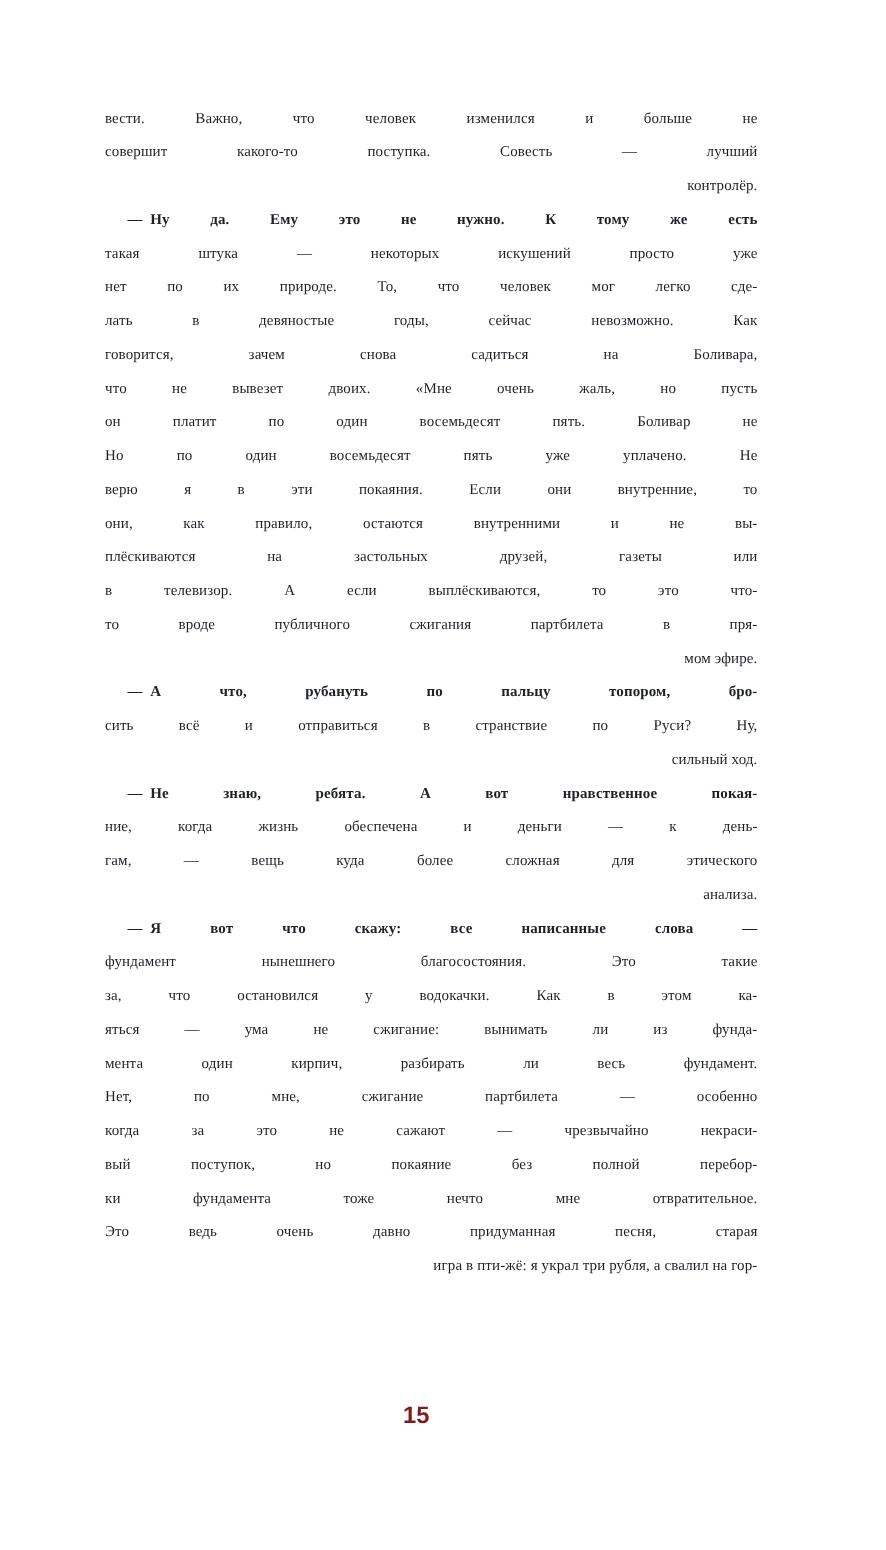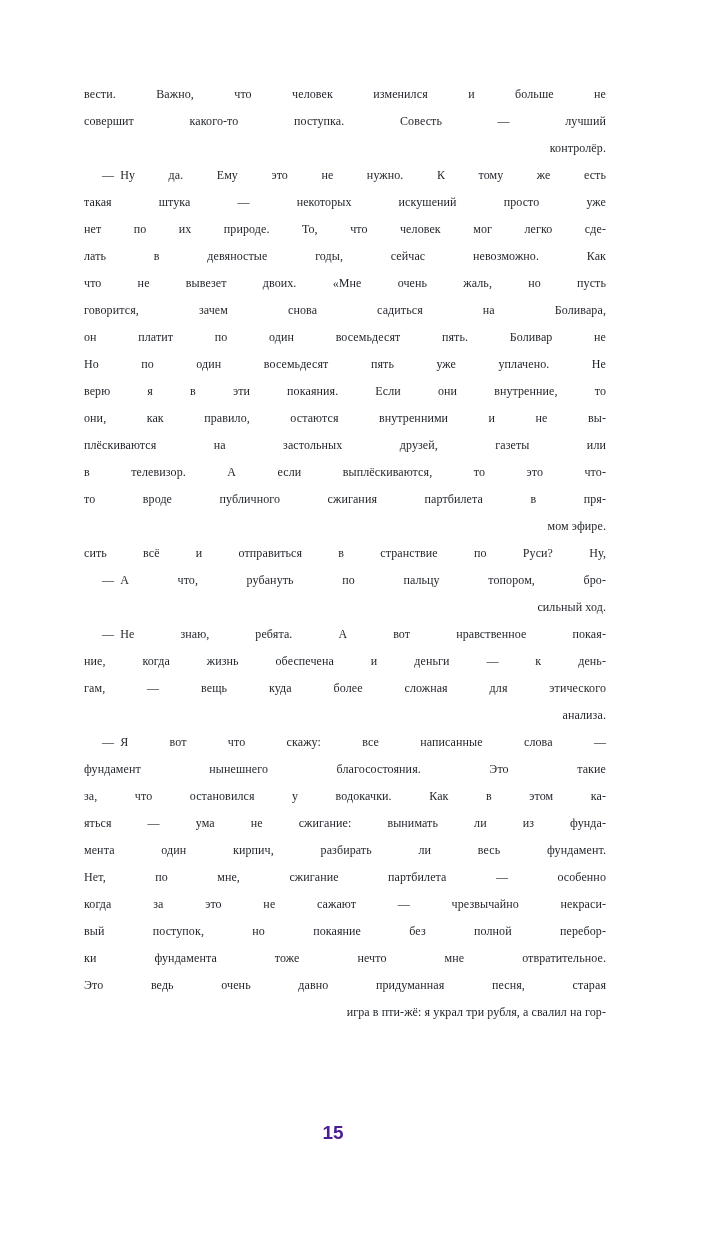--- a/index.html
+++ b/index.html
@@ -42,62 +42,63 @@
     }
     .line.just::after {
       content: "";
       display: inline-block;
       width: 100%;
       height: 0;
       vertical-align: top;
     }
     .line.indent {
       text-indent: 18px;
+      font-weight: bold;
     }
     .folio {
       position: absolute;
       left: 84px;
       top: 1122px;
       width: 498px;
       text-align: center;
       font-family: "Liberation Sans", sans-serif;
       font-size: 19px;
       font-weight: 700;
-      color: #4c1d95;
+      color: #7f1d1d;
     }
   </style>
 </head>
 <body style="background: rgb(255, 255, 255);">
 
 <div class="book-page">
   <div class="text-column" style="color: rgb(30, 34, 40);">
       <div class="para">
         <div class="line just">вести. Важно, что человек изменился и больше не</div>
         <div class="line just">совершит какого-то поступка. Совесть — лучший</div>
         <div class="line">контролёр.</div>
       </div>
       <div class="para">
         <div class="line just indent">— Ну да. Ему это не нужно. К тому же есть</div>
         <div class="line just">такая штука — некоторых искушений просто уже</div>
         <div class="line just">нет по их природе. То, что человек мог легко сде-</div>
         <div class="line just">лать в девяностые годы, сейчас невозможно. Как</div>
+        <div class="line just">говорится, зачем снова садиться на Боливара,</div>
         <div class="line just">что не вывезет двоих. «Мне очень жаль, но пусть</div>
-        <div class="line just">говорится, зачем снова садиться на Боливара,</div>
         <div class="line just">он платит по один восемьдесят пять. Боливар не</div>
         <div class="line just">Но по один восемьдесят пять уже уплачено. Не</div>
         <div class="line just">верю я в эти покаяния. Если они внутренние, то</div>
         <div class="line just">они, как правило, остаются внутренними и не вы-</div>
         <div class="line just">плёскиваются на застольных друзей, газеты или</div>
         <div class="line just">в телевизор. А если выплёскиваются, то это что-</div>
         <div class="line just">то вроде публичного сжигания партбилета в пря-</div>
         <div class="line">мом эфире.</div>
       </div>
       <div class="para">
+        <div class="line just indent">— А что, рубануть по пальцу топором, бро-</div>
         <div class="line just">сить всё и отправиться в странствие по Руси? Ну,</div>
-        <div class="line just indent">— А что, рубануть по пальцу топором, бро-</div>
         <div class="line">сильный ход.</div>
       </div>
       <div class="para">
         <div class="line just indent">— Не знаю, ребята. А вот нравственное покая-</div>
         <div class="line just">ние, когда жизнь обеспечена и деньги — к день-</div>
         <div class="line just">гам, — вещь куда более сложная для этического</div>
         <div class="line">анализа.</div>
       </div>
       <div class="para">
         <div class="line just indent">— Я вот что скажу: все написанные слова —</div>

